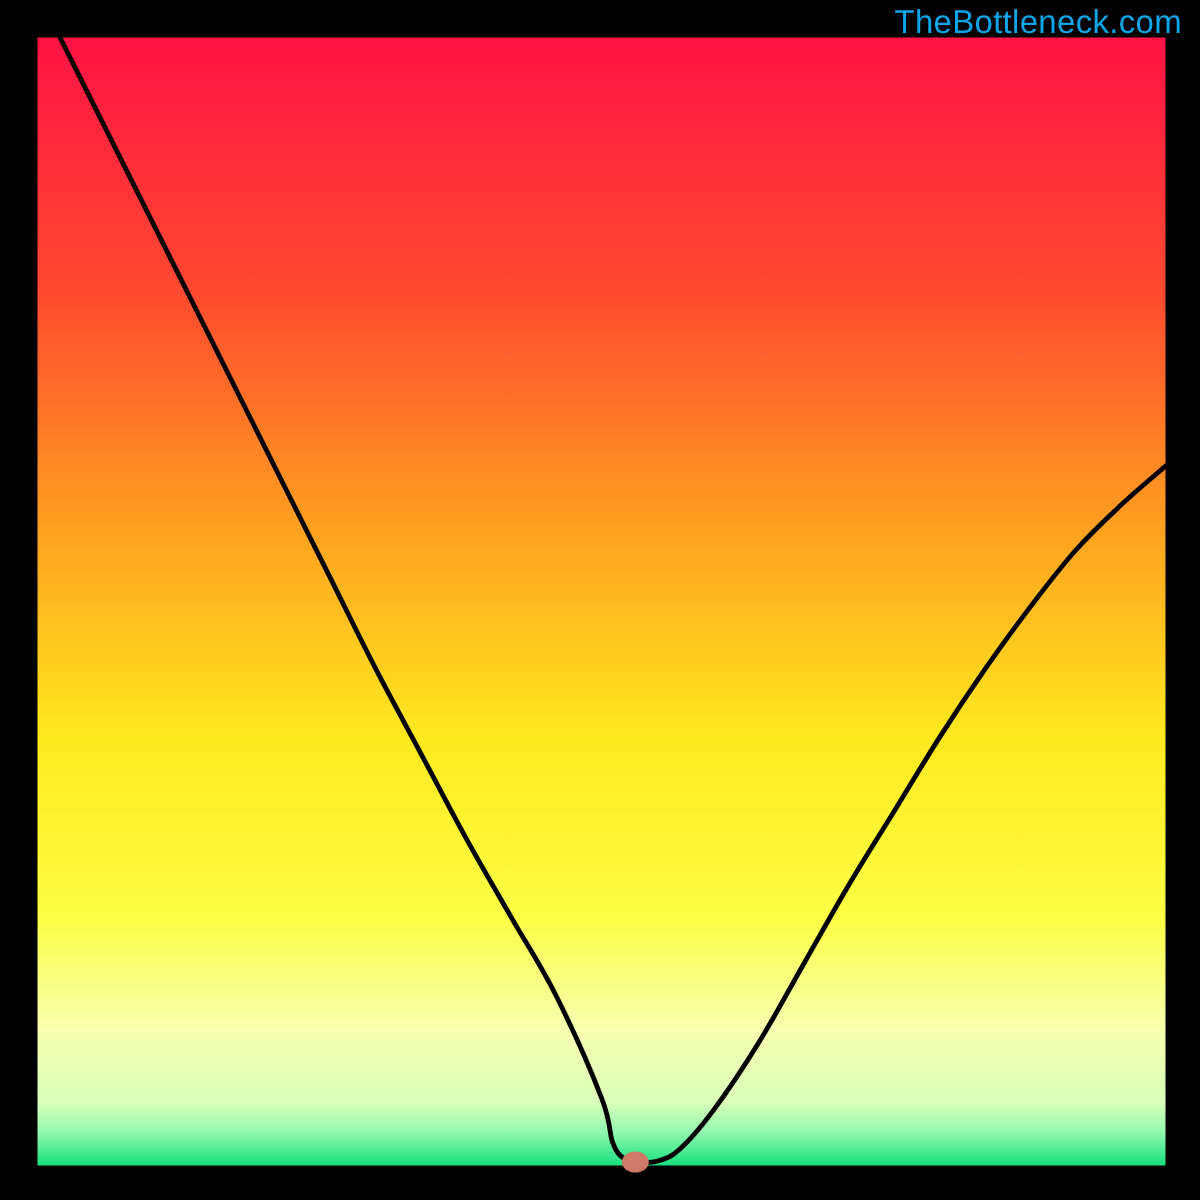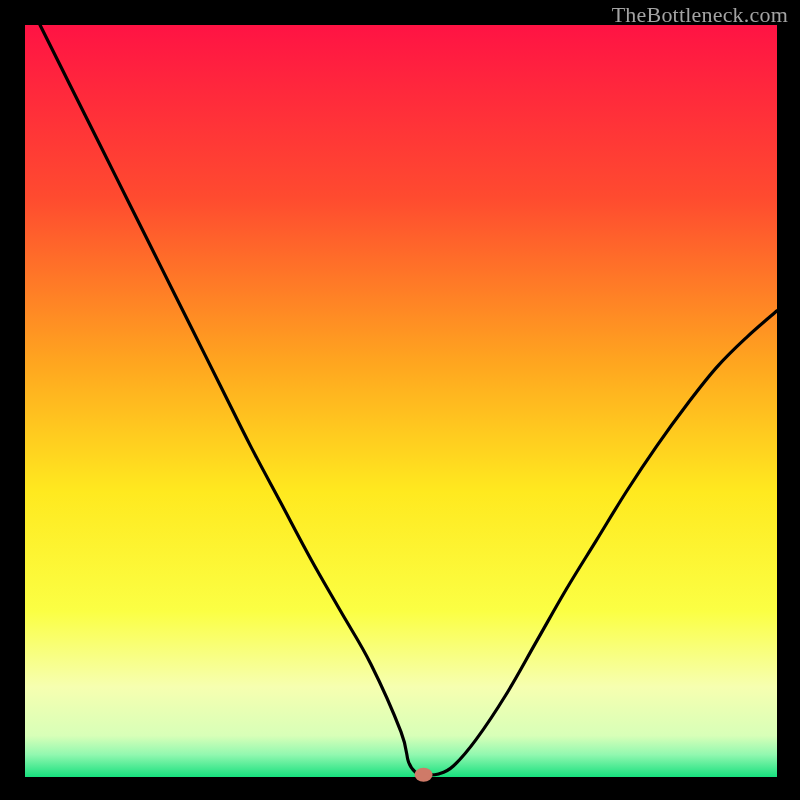--- a/index.html
+++ b/index.html
@@ -14,26 +14,25 @@
   .container {
     position: relative;
     width: 800px;
     height: 800px;
     background: #000;
   }
   .watermark {
     position: absolute;
     top: 2px;
     right: 12px;
-    color: #a3a3a3;
+    color: #0ea5e9;
     font-size: 22px;
     font-weight: 500;
     letter-spacing: 0.2px;
     z-index: 5;
-    font-family: Liberation Serif, serif;
   }
   svg {
     display: block;
   }
 </style>
 </head>
 <body>
 
 <div class="container">
   <div class="watermark">TheBottleneck.com</div>

